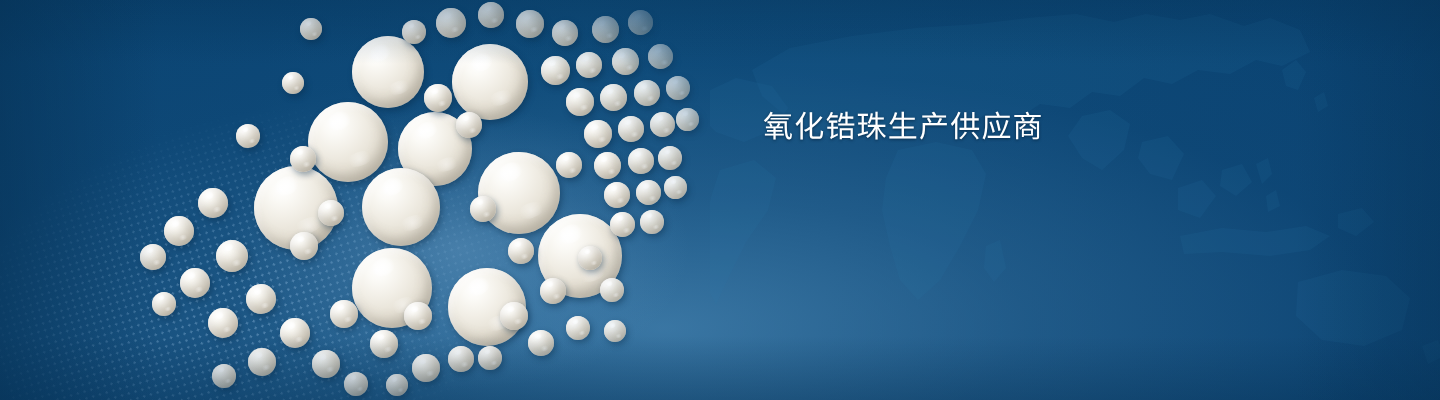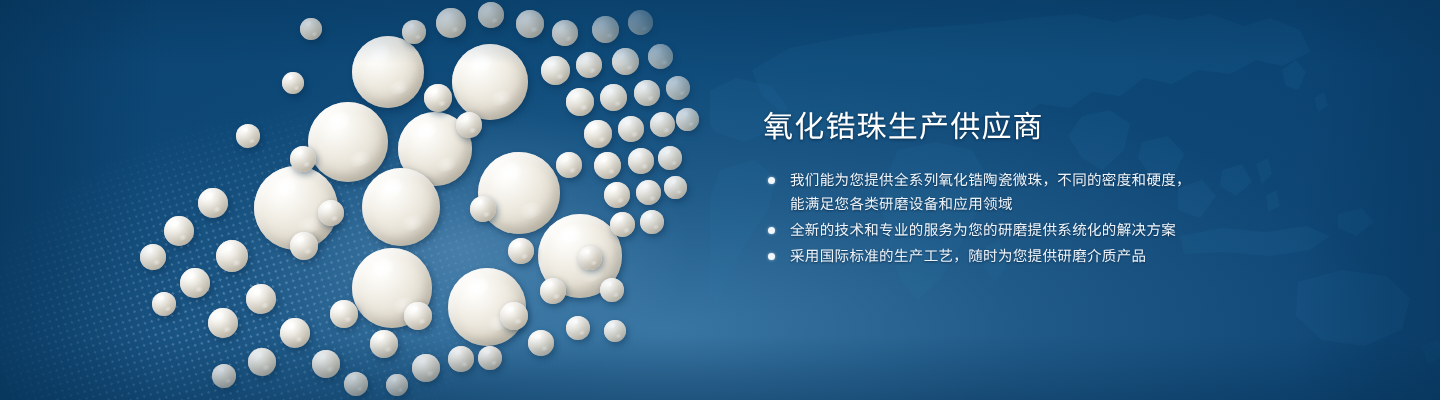--- a/index.html
+++ b/index.html
@@ -310,30 +310,15 @@
       <div class="bead" style="left: 152px; top: 292px; width: 24px; height: 24px;"></div>
       <div class="bead" style="left: 344px; top: 372px; width: 24px; height: 24px;"></div>
       <div class="bead" style="left: 386px; top: 374px; width: 22px; height: 22px;"></div>
     </div>
 
   <div class="bg-vignette"></div>
 
   <div class="copy">
     <h1 class="headline">氧化锆珠生产供应商</h1>
 
-    <ul class="bullets" id="bullets">
-        <li class="bullet">
-          <span class="bullet-dot"></span>
-          <span class="bullet-text">我们能为您提供全系列氧化锆陶瓷微珠，不同的密度和硬度，</span>
-          <span class="bullet-text">能满足您各类研磨设备和应用领域</span>
-        </li>
-        <li class="bullet">
-          <span class="bullet-dot"></span>
-          <span class="bullet-text">全新的技术和专业的服务为您的研磨提供系统化的解决方案</span>
-        </li>
-        <li class="bullet">
-          <span class="bullet-dot"></span>
-          <span class="bullet-text">采用国际标准的生产工艺，随时为您提供研磨介质产品</span>
-        </li>
-      </ul>
   </div>
 
 </div>
 
 </body></html>

